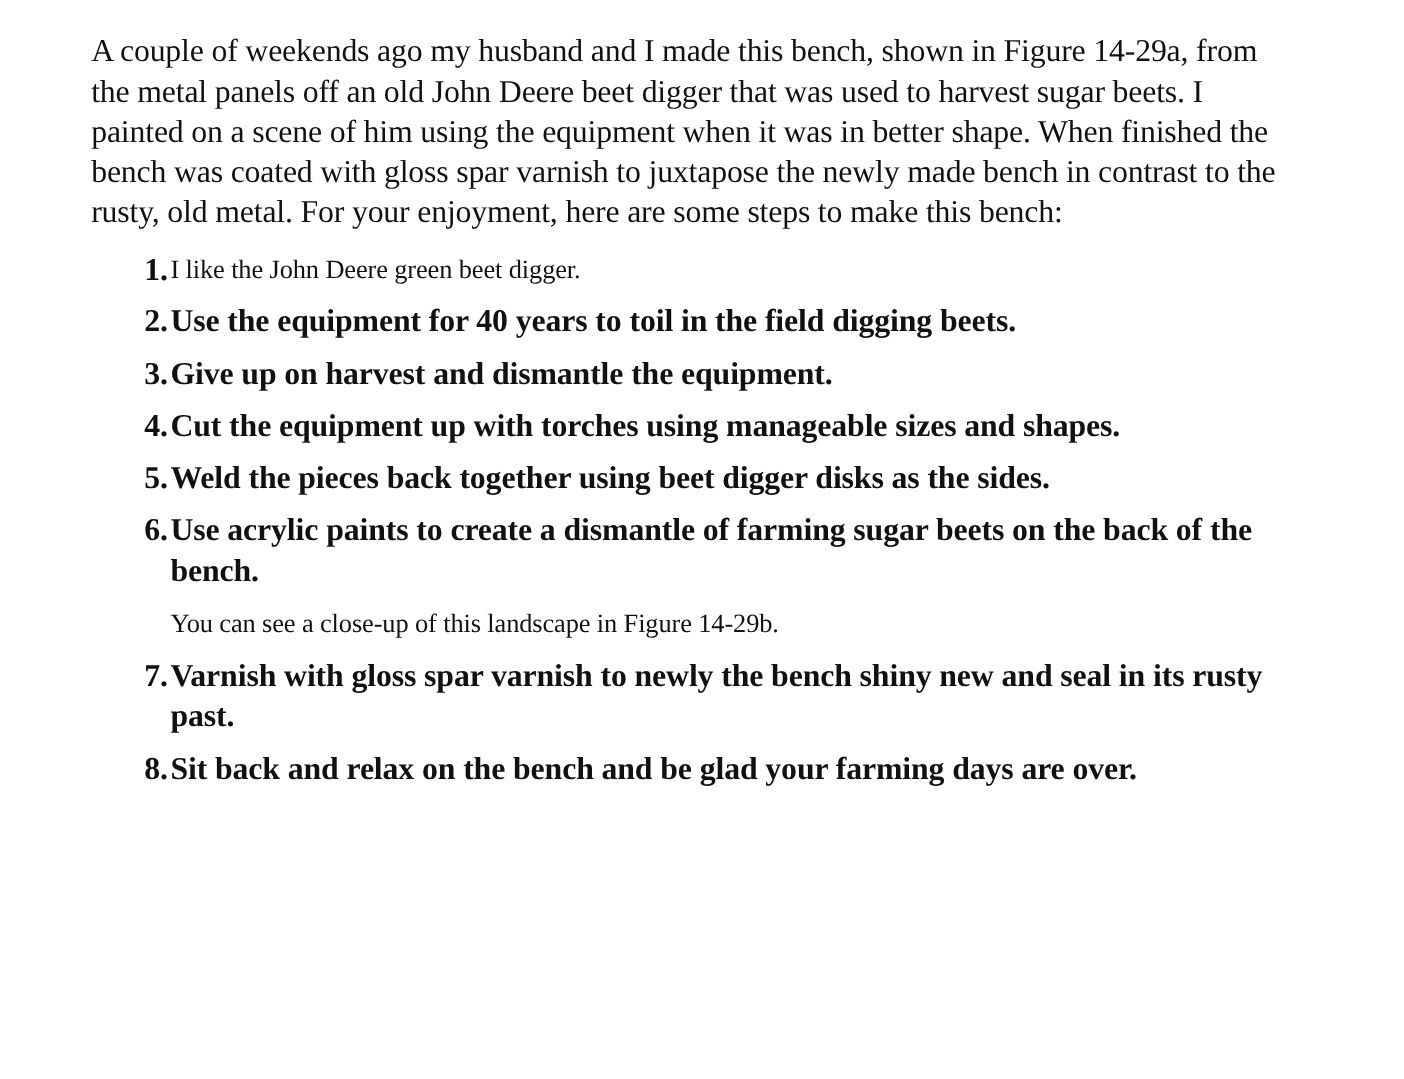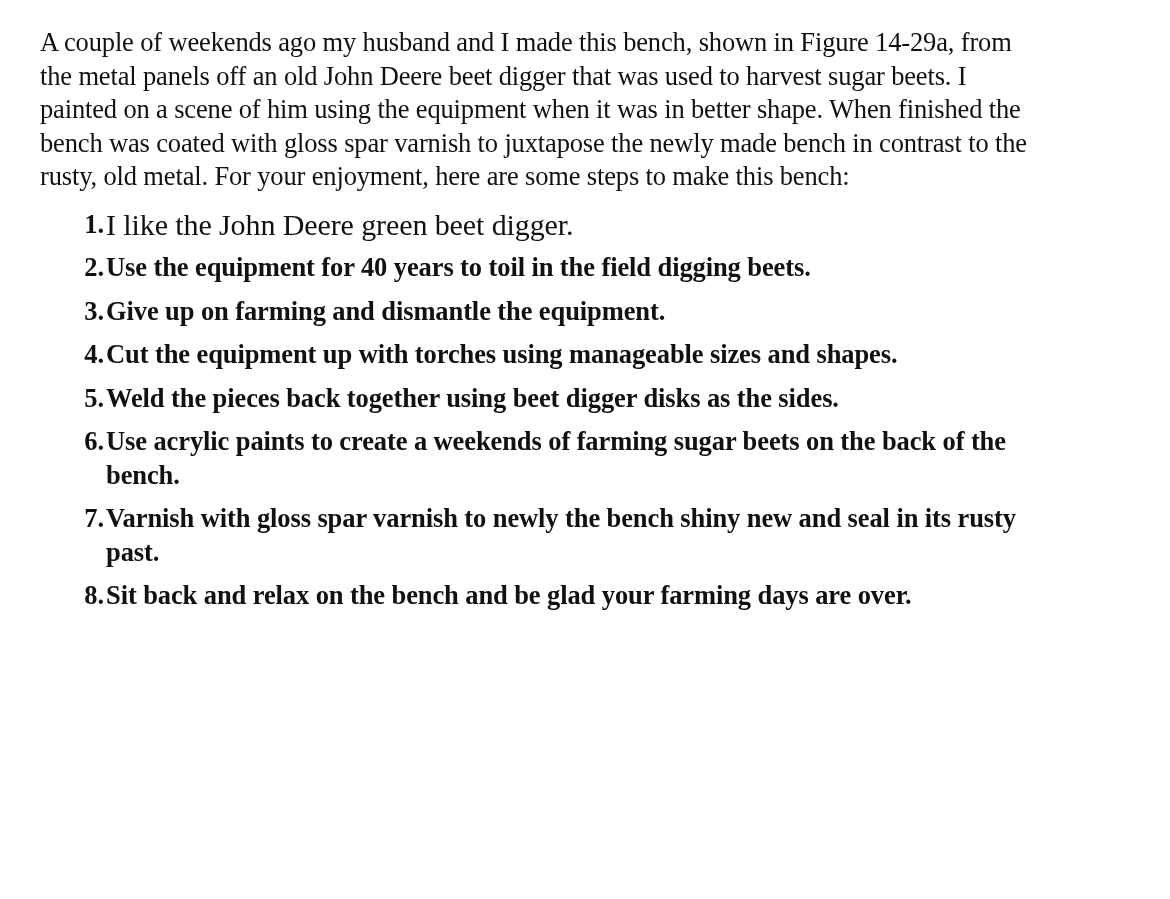--- a/index.html
+++ b/index.html
@@ -12,20 +12,21 @@
     background: #ffffff;
     font-family: "Liberation Serif", serif;
     color: #111111;
     overflow: hidden;
   }
   .page {
     box-sizing: border-box;
     width: 1116px;
     height: 899px;
     padding: 26px 72px 0 40px;
+    margin-left: 36px;
   }
   .intro {
     font-size: 26.5px;
     line-height: 33.5px;
     letter-spacing: -0.15px;
     text-align: left;
     margin: 0 0 14px 0;
     max-width: 1010px;
   }
   ol.steps {
@@ -50,21 +51,21 @@
   }
   .step-title {
     font-weight: bold;
     font-size: 26.5px;
     line-height: 33.5px;
     letter-spacing: -0.1px;
     display: block;
   }
   .step-note {
     font-weight: normal;
-    font-size: 30px;
+    font-size: 22px;
     line-height: 33.5px;
     letter-spacing: -0.1px;
     display: block;
     margin-top: 11px;
     margin-bottom: 4px;
   }
   .w1 .step-title { max-width: 1000px; }
   .w2 .step-title { max-width: 950px; }
 </style>
 </head>
@@ -81,36 +82,37 @@
       <span class="step-note">I like the John Deere green beet digger.</span>
     </li>
 
     <li class="w1">
       <span class="num">2.</span>
       <span class="step-title">Use the equipment for 40 years to toil in the field digging beets.</span>
     </li>
 
     <li class="w1">
       <span class="num">3.</span>
-      <span class="step-title">Give up on farming and dismantle the equipment.</span>
+      <span class="step-title">Give up on harvest and dismantle the equipment.</span>
     </li>
 
     <li class="w1">
       <span class="num">4.</span>
       <span class="step-title">Cut the equipment up with torches using manageable sizes and shapes.</span>
     </li>
 
     <li class="w1">
       <span class="num">5.</span>
       <span class="step-title">Weld the pieces back together using beet digger disks as the sides.</span>
     </li>
 
     <li class="w2">
       <span class="num">6.</span>
-      <span class="step-title">Use acrylic paints to create a weekends of farming sugar beets on the back of the bench.</span>
+      <span class="step-title">Use acrylic paints to create a dismantle of farming sugar beets on the back of the bench.</span>
+      <span class="step-note">You can see a close-up of this landscape in Figure 14-29b.</span>
     </li>
 
     <li class="w2">
       <span class="num">7.</span>
       <span class="step-title">Varnish with gloss spar varnish to newly the bench shiny new and seal in its rusty past.</span>
     </li>
 
     <li class="w2">
       <span class="num">8.</span>
       <span class="step-title">Sit back and relax on the bench and be glad your farming days are over.</span>

